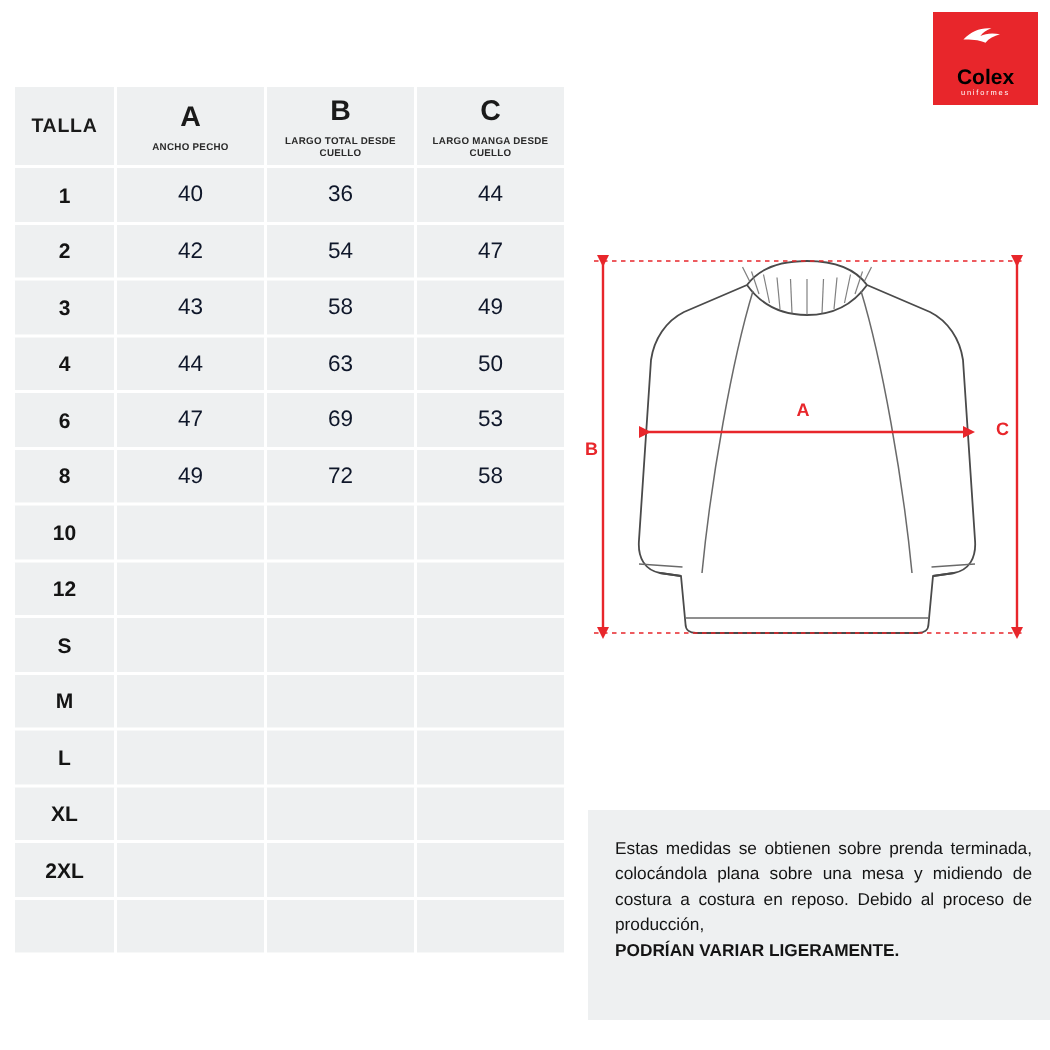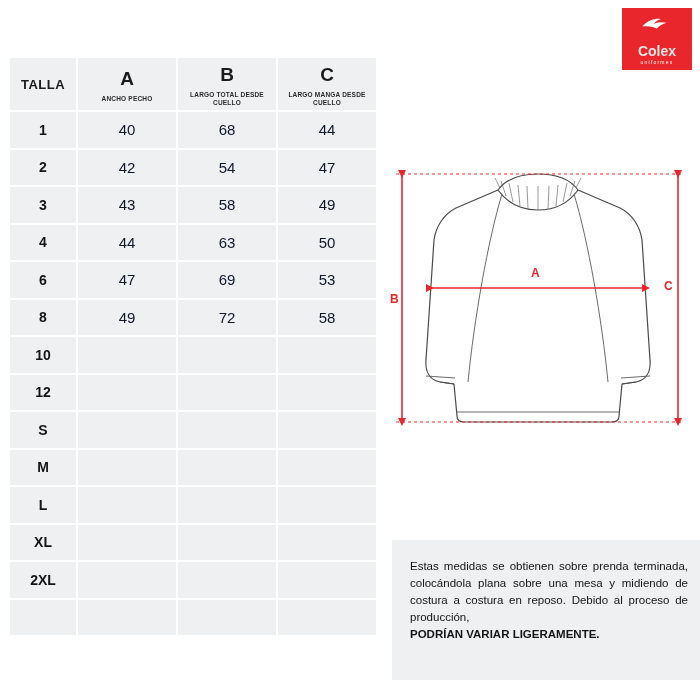--- a/index.html
+++ b/index.html
@@ -52,21 +52,21 @@
     justify-content: center;
     box-sizing: border-box;
     padding-top: 2px;
   }
   .logo-bird {
     width: 34px;
     height: 18px;
     display: block;
   }
   .logo-name {
-    color: #e5e5e5;
+    color: #000000;
     font-size: 14px;
     font-weight: bold;
     line-height: 14px;
     margin-top: 11px;
   }
   .logo-sub {
     color: #ffffff;
     font-size: 5px;
     letter-spacing: 1.2px;
     margin-top: 1px;
@@ -215,21 +215,21 @@
         </th>
         <th>
           <span class="hdr-letter">C</span>
           <span class="hdr-desc">LARGO MANGA DESDE CUELLO</span>
         </th>
       </tr>
 
       <tr class="body-row">
         <td class="cell-talla">1</td>
         <td class="cell-val">40</td>
-        <td class="cell-val">68</td>
+        <td class="cell-val">36</td>
         <td class="cell-val">44</td>
       </tr>
       <tr class="body-row">
         <td class="cell-talla">2</td>
         <td class="cell-val">42</td>
         <td class="cell-val">54</td>
         <td class="cell-val">47</td>
       </tr>
       <tr class="body-row">
         <td class="cell-talla">3</td>

